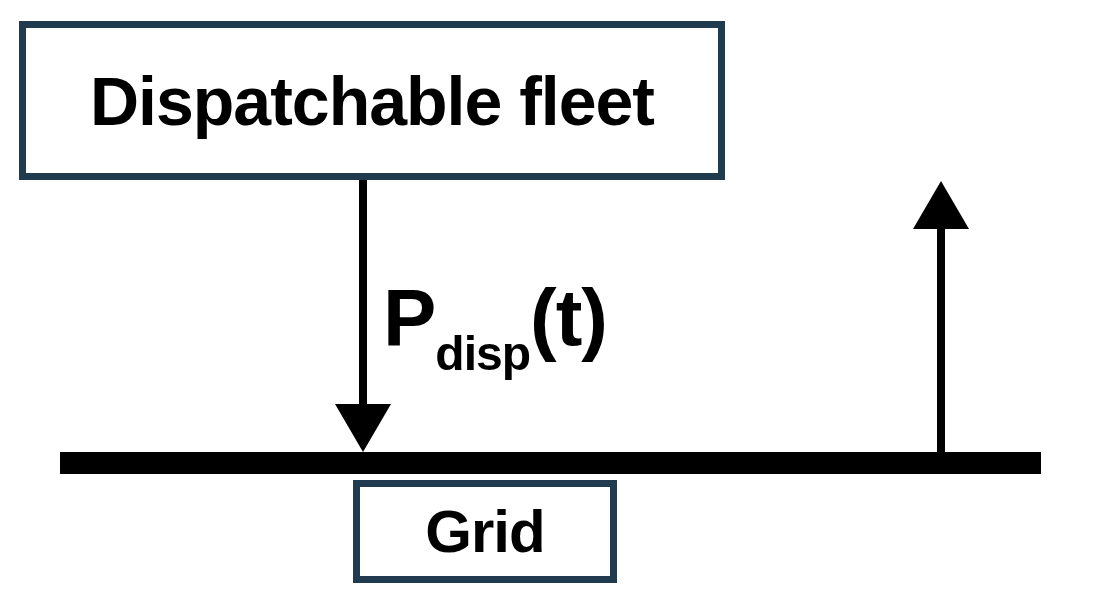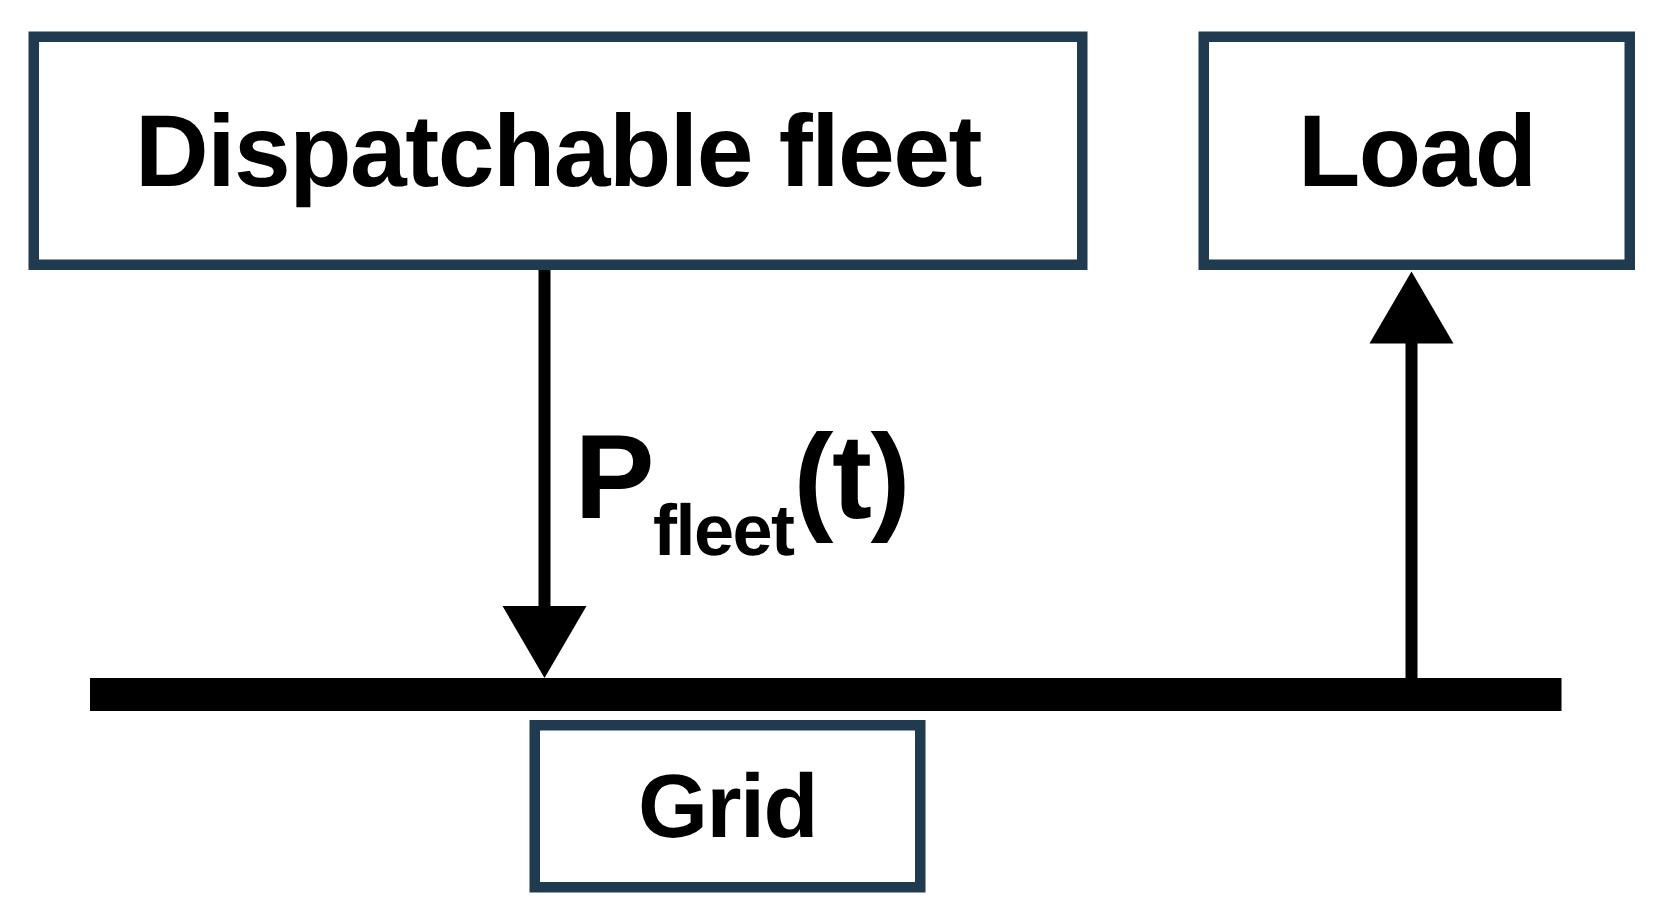--- a/index.html
+++ b/index.html
@@ -39,21 +39,21 @@
     width: 706px; height: 159px;
     font-size: 68px;
   }
   .box-load {
     left: 799px; top: 21px;
     width: 291px; height: 159px;
     font-size: 68px;
   }
   .box-grid {
     left: 353px; top: 480px;
-    width: 264px; height: 115px;
+    width: 264px; height: 103px;
     font-size: 60px;
   }
   .flow-label {
     position: absolute;
     font-weight: 700;
     font-size: 80px;
     line-height: 1;
     letter-spacing: -1px;
     white-space: nowrap;
     color: var(--text, #000000);
@@ -100,26 +100,23 @@
     <g>
       <line class="shaft" x1="941" y1="452" x2="941" y2="222"></line>
       <polygon class="head" points="913,229 969,229 941,181"></polygon>
     </g>
   </svg>
 
   <div class="box box-fleet">
     <span>Dispatchable fleet</span>
   </div>
 
-  <div class="box box-load">
-    <span>Load</span>
-  </div>
 
   <div class="box box-grid">
     <span>Grid</span>
   </div>
 
   <div class="flow-label flow-label-dispatch">
-    <span>P</span><sub>fleet</sub><span>(t)</span>
+    <span>P</span><sub>disp</sub><span>(t)</span>
   </div>
 
 
 </div>
 
 </body></html>

